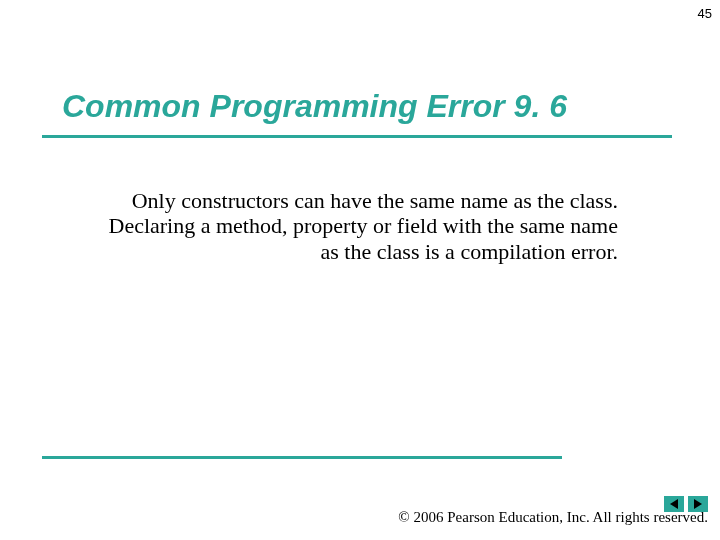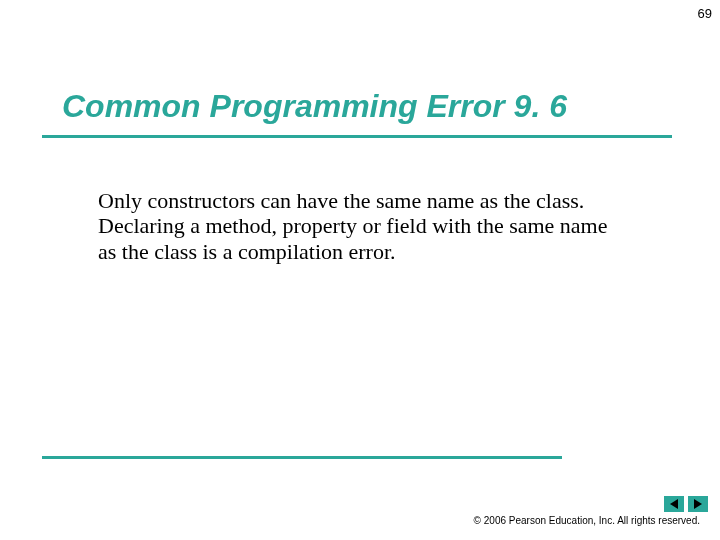--- a/index.html
+++ b/index.html
@@ -37,36 +37,37 @@
   }
   .body-text {
     position: absolute;
     top: 188px;
     left: 98px;
     width: 520px;
     font-family: "Times New Roman", Times, serif;
     font-size: 22px;
     line-height: 1.15;
     color: #000;
+    text-align: right;
   }
   .bottom-rule {
     position: absolute;
     top: 456px;
     left: 42px;
     width: 520px;
     height: 0;
     border-top: 3px solid #2aa79a;
   }
   .copyright {
     position: absolute;
     bottom: 14px;
-    right: 20px;
-    font-size: 10px;
+    right: 12px;
+    font-size: 15px;
     color: #000;
-    font-family: Liberation Sans, sans-serif;
+    font-family: Liberation Serif, serif;
   }
   .nav {
     position: absolute;
     bottom: 28px;
     right: 12px;
     display: flex;
     gap: 4px;
   }
   .nav-btn {
     width: 20px;
@@ -88,21 +89,21 @@
     border-top: 5px solid transparent;
     border-bottom: 5px solid transparent;
     border-left: 8px solid #000;
   }
 </style>
 </head>
 <body>
 
 <div class="slide">
 
-  <div class="page-number">69</div>
+  <div class="page-number">45</div>
 
   <div class="title">Common Programming Error 9. 6</div>
   <div class="title-rule"></div>
 
   <div class="body-text">Only constructors can have the same name as the class. Declaring a method, property or field with the same name as the class is a compilation error.</div>
 
   <div class="bottom-rule"></div>
 
   <div class="nav">
     <div class="nav-btn">

